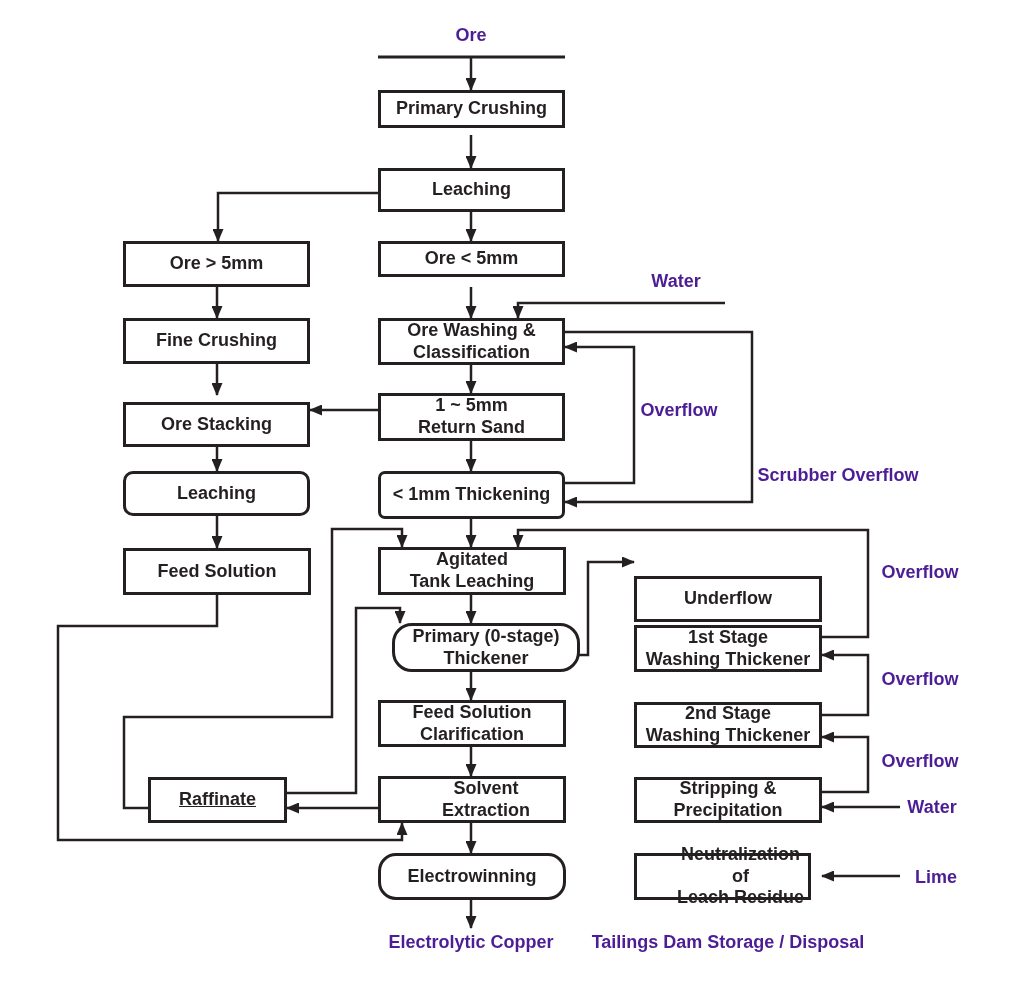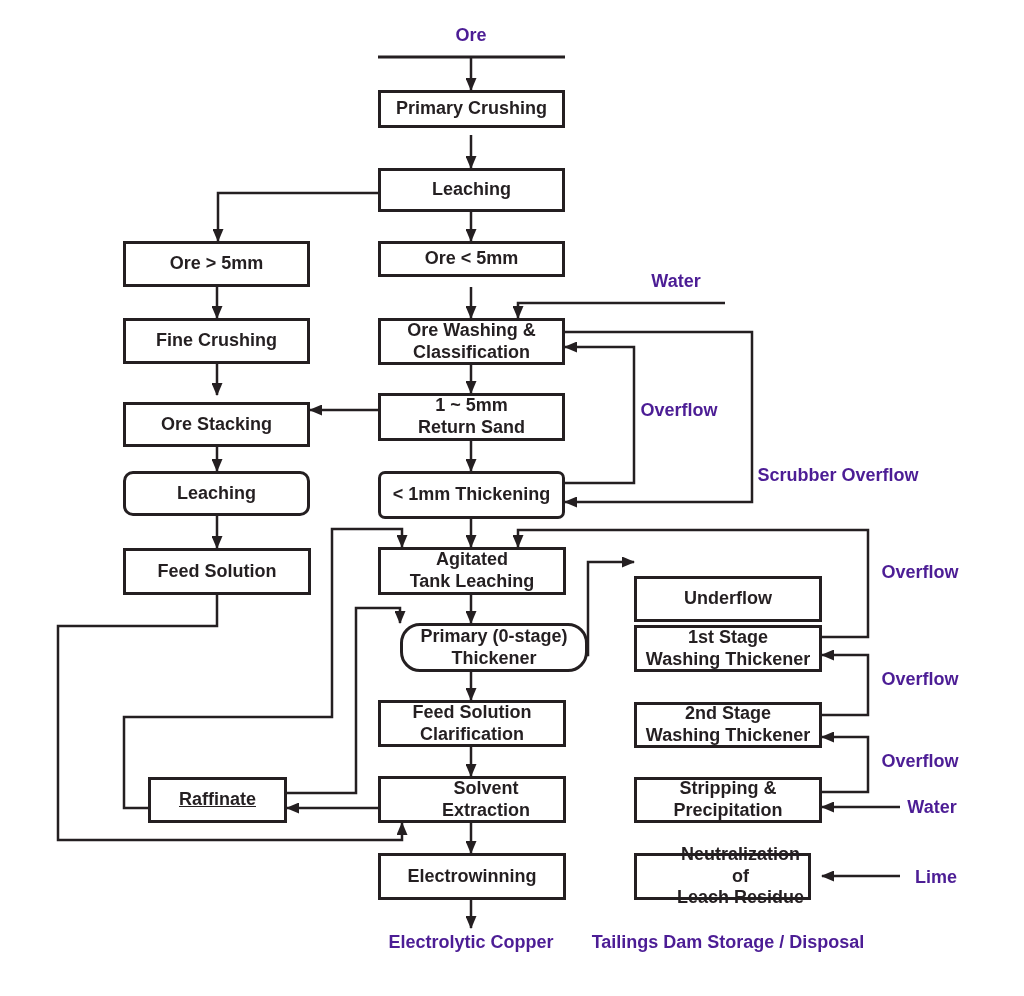--- a/index.html
+++ b/index.html
@@ -101,33 +101,33 @@
 Classification</div>
       <div class="node" style="left: 123px; top: 395px; width: 187px; height: 45px; margin-top: 7px;">Ore Stacking</div>
       <div class="node" style="left: 378px; top: 393px; width: 187px; height: 48px;">1 ~ 5mm
 Return Sand</div>
       <div class="node" style="left: 123px; top: 471px; width: 187px; height: 45px; border-radius: 10px;">Leaching</div>
       <div class="node" style="left: 378px; top: 471px; width: 187px; height: 48px; border-radius: 7px;">&lt; 1mm Thickening</div>
       <div class="node" style="left: 123px; top: 548px; width: 188px; height: 47px;">Feed Solution</div>
       <div class="node" style="left: 378px; top: 547px; width: 188px; height: 48px;">Agitated
 Tank Leaching</div>
       <div class="node" style="left: 634px; top: 548px; width: 188px; height: 46px; margin-top: 28px;">Underflow</div>
-      <div class="node" style="left: 400px; top: 623px; width: 188px; height: 49px; border-radius: 20px;">Primary (0-stage)
+      <div class="node" style="left: 392px; top: 623px; width: 188px; height: 49px; border-radius: 20px;">Primary (0-stage)
 Thickener</div>
       <div class="node" style="left: 634px; top: 625px; width: 188px; height: 47px;">1st Stage
 Washing Thickener</div>
       <div class="node" style="left: 378px; top: 700px; width: 188px; height: 47px;">Feed Solution
 Clarification</div>
       <div class="node" style="left: 634px; top: 702px; width: 188px; height: 46px; text-align: center;">2nd Stage
 Washing Thickener</div>
       <div class="node" style="left: 148px; top: 777px; width: 139px; height: 46px; text-decoration: underline;">Raffinate</div>
       <div class="node" style="left: 378px; top: 776px; width: 188px; height: 47px; padding-left: 28px;">Solvent Extraction</div>
       <div class="node" style="left: 634px; top: 777px; width: 188px; height: 46px;">Stripping &amp;
 Precipitation</div>
-      <div class="node" style="left: 378px; top: 853px; width: 188px; height: 47px;">Electrowinning</div>
+      <div class="node" style="left: 378px; top: 853px; width: 188px; height: 47px; border-radius: 18px;">Electrowinning</div>
       <div class="node" style="left: 634px; top: 853px; width: 177px; height: 47px; padding-left: 36px;">Neutralization of
 Leach Residue</div>
     </div>
   <div id="label-layer">
       <div class="flabel" style="left: 471px; top: 35px;">Ore</div>
       <div class="flabel" style="left: 676px; top: 281px;">Water</div>
       <div class="flabel" style="left: 679px; top: 410px;">Overflow</div>
       <div class="flabel" style="left: 838px; top: 431px; margin-top: 44px;">Scrubber Overflow</div>
       <div class="flabel" style="left: 920px; top: 572px;">Overflow</div>
       <div class="flabel" style="left: 920px; top: 679px;">Overflow</div>

